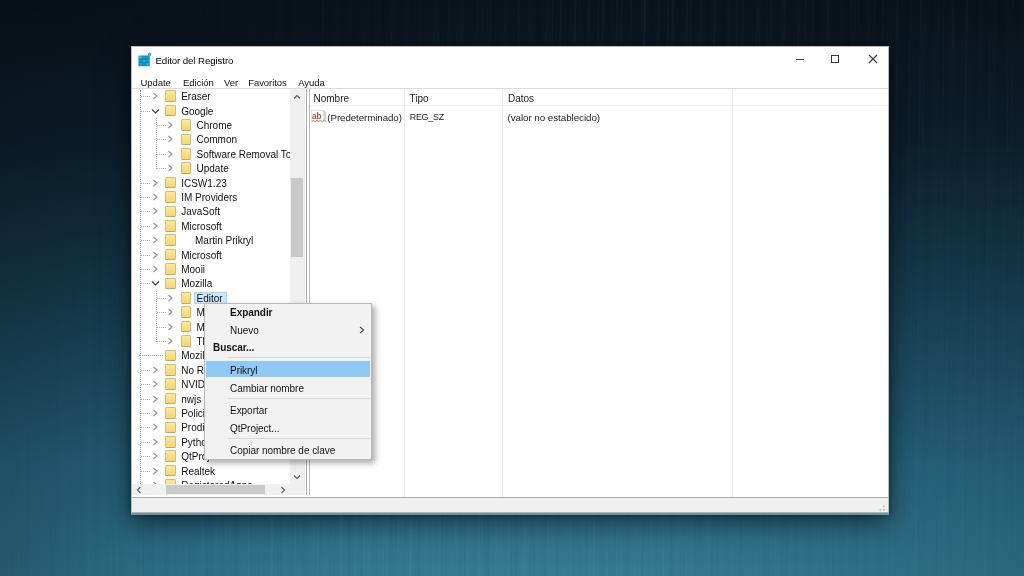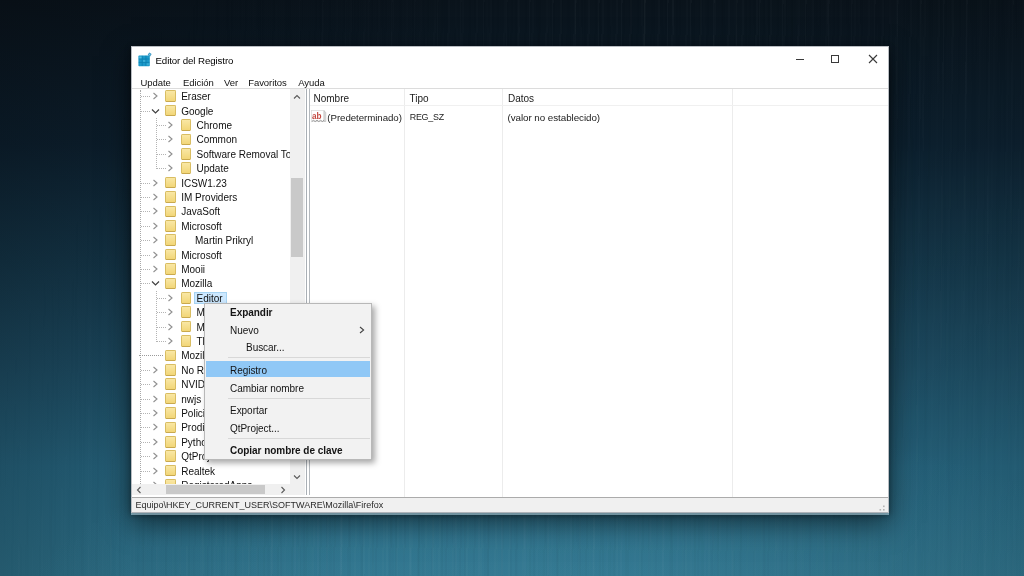--- a/index.html
+++ b/index.html
@@ -277,44 +277,43 @@
 <svg class="abs" style="left:280px;top:485.8px" width="6" height="8" viewBox="0 0 6 8">
       <path d="M1.5 1 L4.5 4 L1.5 7" fill="none" stroke="#5a5a5a" stroke-width="1.1"></path>
     </svg>
 <div class="abs" style="left:166px;top:485.2px;width:99px;height:8.8px;background:#c9c9c9"></div>
 
 <div class="abs" style="left:305.8px;top:88.5px;width:1px;height:406.8px;background:#a9afb5"></div>
 <div class="abs" style="left:309.4px;top:88.5px;width:1px;height:406.8px;background:#b4b9be"></div>
 
 <div class="abs" style="left:131.5px;top:496.6px;width:756.5px;height:1.2px;background:#ababab"></div>
 <div class="abs" style="left:131.5px;top:497.8px;width:756.5px;height:15.4px;background:#f0f0f0"></div>
-<div class="abs" style="left:135.5px;top:505.3px;transform:translateY(-50%);font-size:9px;color:#2a2a2a">Equipo\HKEY_CURRENT_USER\SOFTWARE\Mozilla\Firefox</div>
 <svg class="abs" style="left:876px;top:502px" width="10" height="10" viewBox="0 0 10 10">
   <g fill="#b5b5b5">
         <rect x="7" y="7" width="1.6" height="1.6"></rect>
         <rect x="7" y="3.5" width="1.6" height="1.6"></rect>
         <rect x="3.5" y="7" width="1.6" height="1.6"></rect>
       </g>
 </svg>
 
 <div class="abs" style="left:131px;top:513.2px;width:757.5px;height:1.6px;background:rgba(190,225,240,0.55)"></div>
 
 <div class="winborder"></div>
 
 <div class="abs" style="left:204.0px;top:302.5px;width:168.0px;height:157.4px;
   background:#f2f2f2;border:1px solid #b8b8b8;box-shadow:3px 3px 6px rgba(0,0,0,0.35)"></div>
 <div class="menulabel" style="left:230px;top:312.1px;font-weight:bold">Expandir</div>
 <div class="menulabel" style="left:230px;top:329.7px;font-weight:normal">Nuevo</div>
     <svg class="abs" style="left:359px;top:325.7px" width="6" height="8" viewBox="0 0 6 8">
       <path d="M1 1 L4.6 4 L1 7" fill="none" stroke="#444" stroke-width="1.1"></path>
     </svg>
-<div class="menulabel" style="left:246px;top:347.3px;font-weight:normal">Buscar...</div>
+<div class="menulabel" style="left:213px;top:347.3px;font-weight:bold">Buscar...</div>
 <div class="abs" style="left:228px;top:357.3px;width:142.0px;height:1px;background:#d8d8d8"></div>
 <div class="abs" style="left:206.0px;top:361.4px;width:164.0px;height:15.4px;background:#90c8f6"></div>
-    <div class="menulabel" style="left:230px;top:369.9px;font-weight:normal">Registro</div>
+    <div class="menulabel" style="left:230px;top:369.9px;font-weight:normal">Prikryl</div>
 <div class="menulabel" style="left:230px;top:387.5px;font-weight:normal">Cambiar nombre</div>
 <div class="abs" style="left:228px;top:397.5px;width:142.0px;height:1px;background:#d8d8d8"></div>
 <div class="menulabel" style="left:230px;top:410.1px;font-weight:normal">Exportar</div>
 <div class="menulabel" style="left:230px;top:427.7px;font-weight:normal">QtProject...</div>
 <div class="abs" style="left:228px;top:437.7px;width:142.0px;height:1px;background:#d8d8d8"></div>
-<div class="menulabel" style="left:230px;top:450.3px;font-weight:bold">Copiar nombre de clave</div>
+<div class="menulabel" style="left:230px;top:450.3px;font-weight:normal">Copiar nombre de clave</div>
 
 </div>
 
 </body></html>

